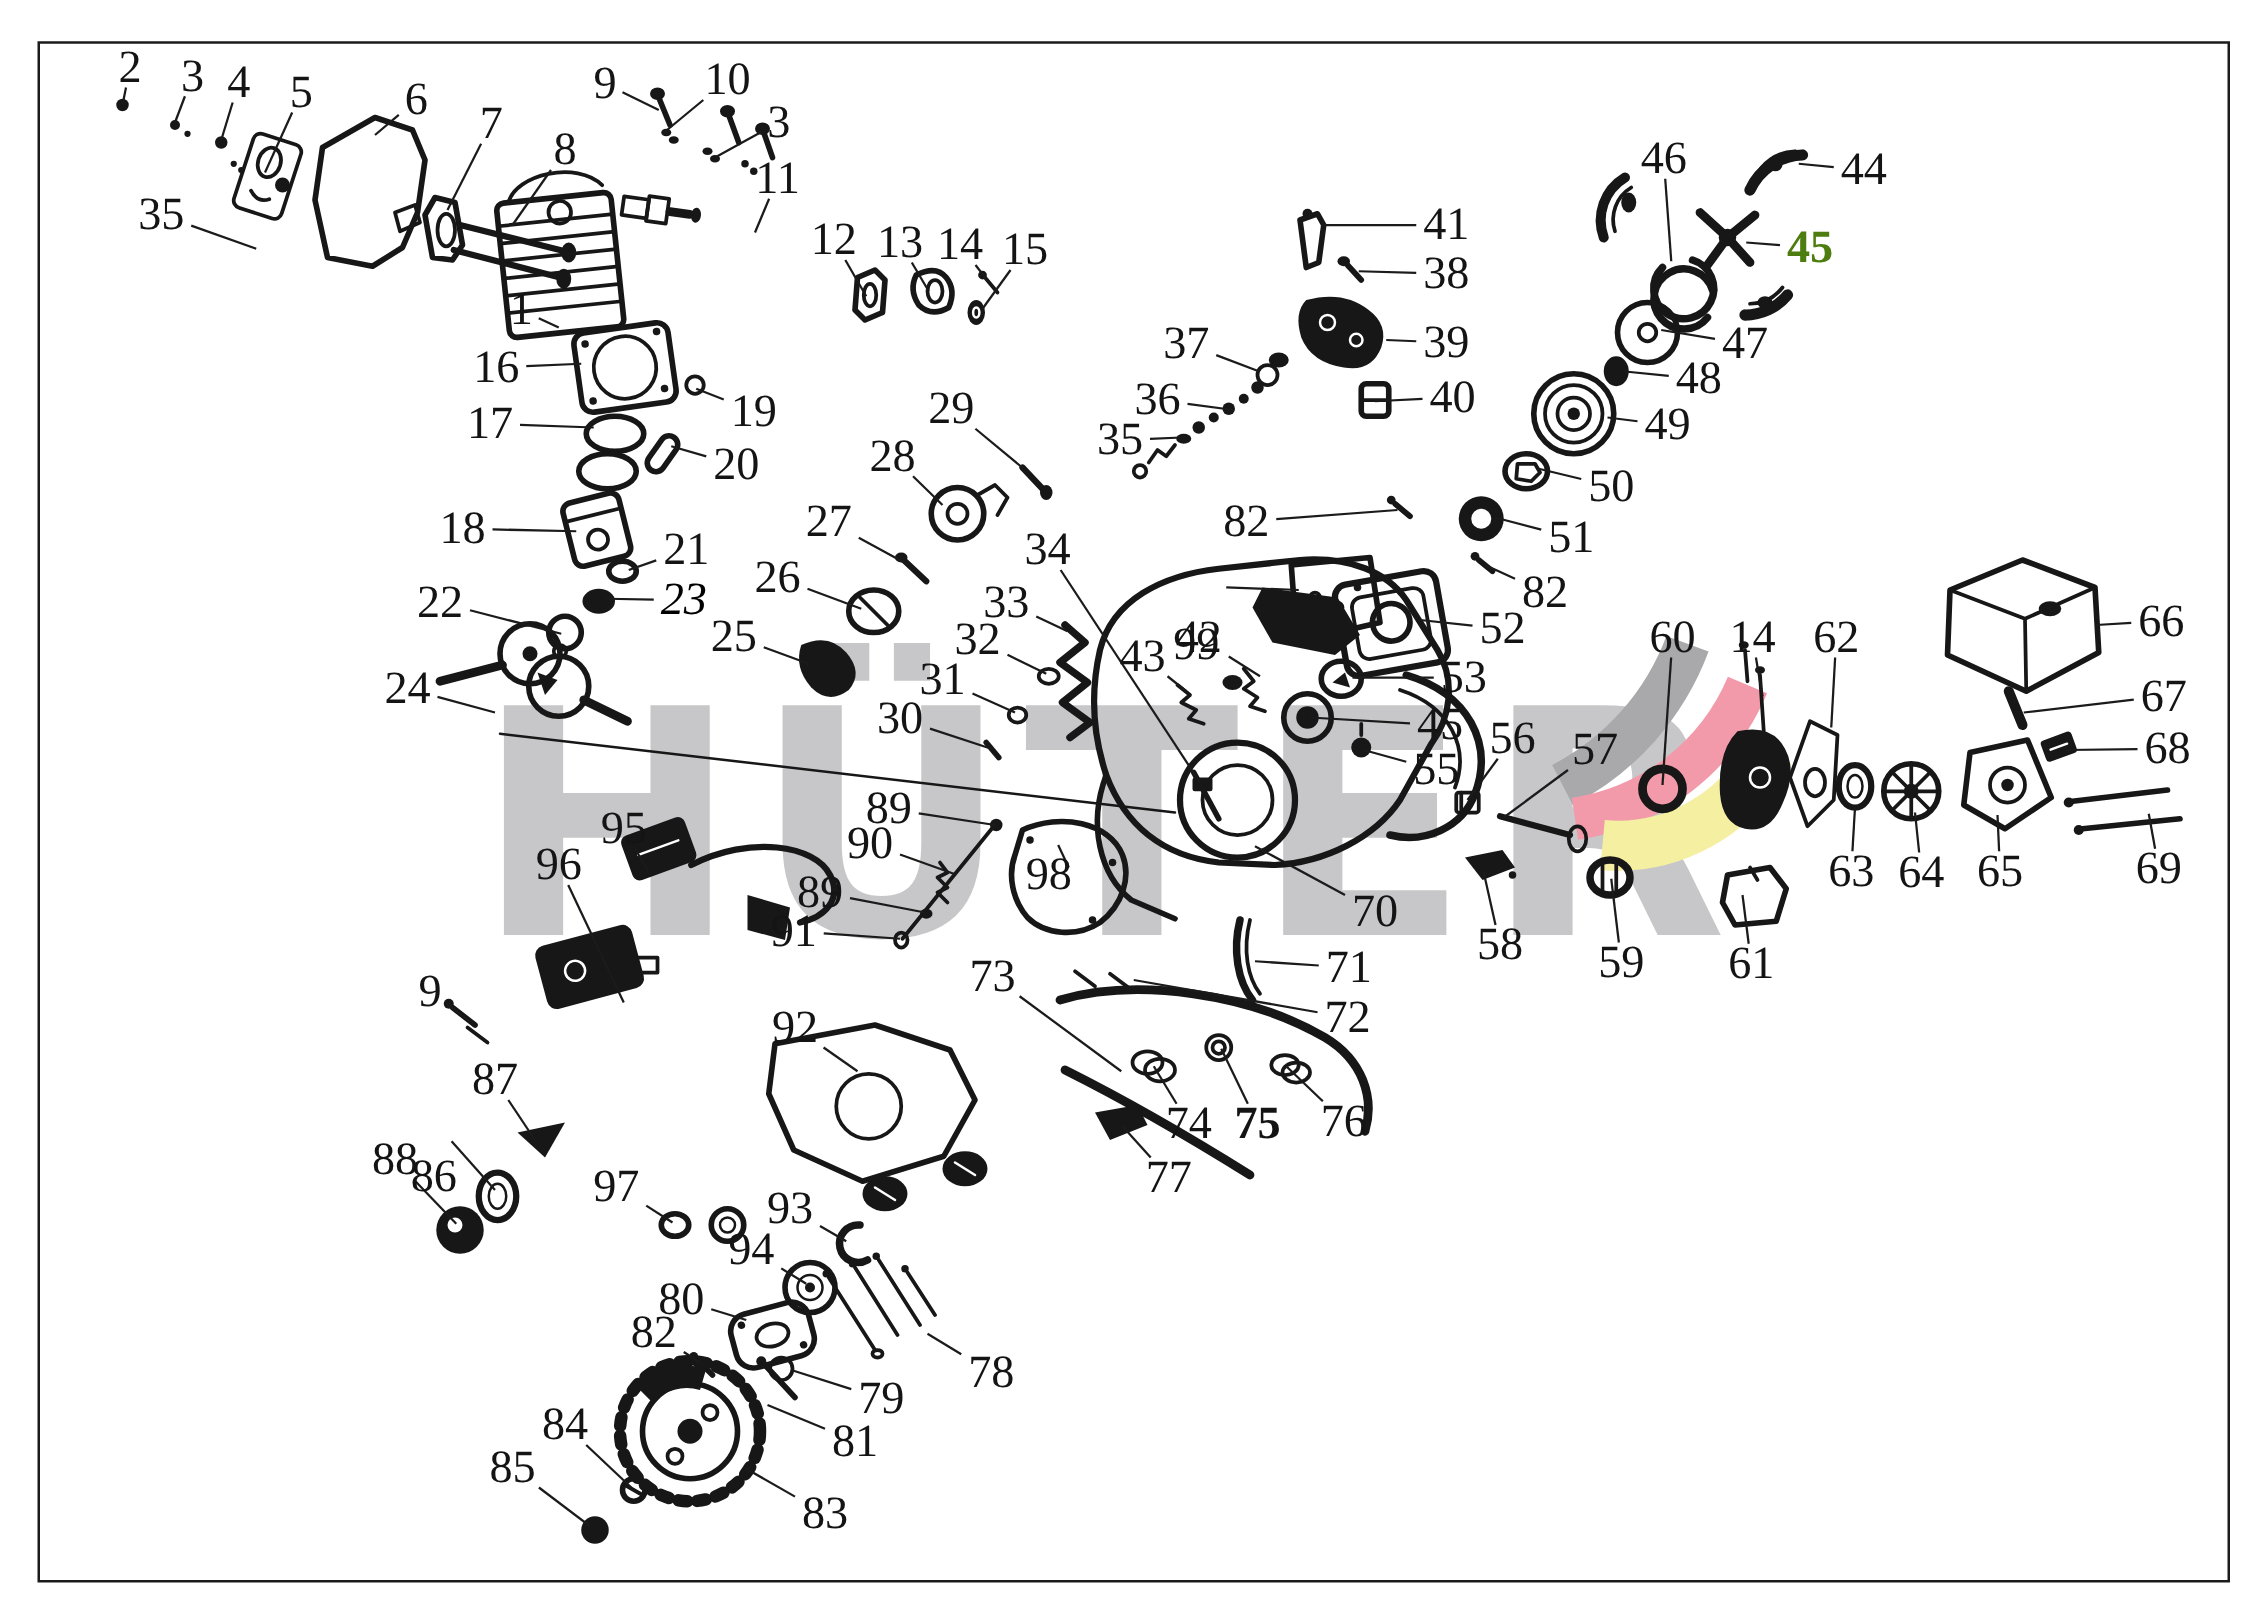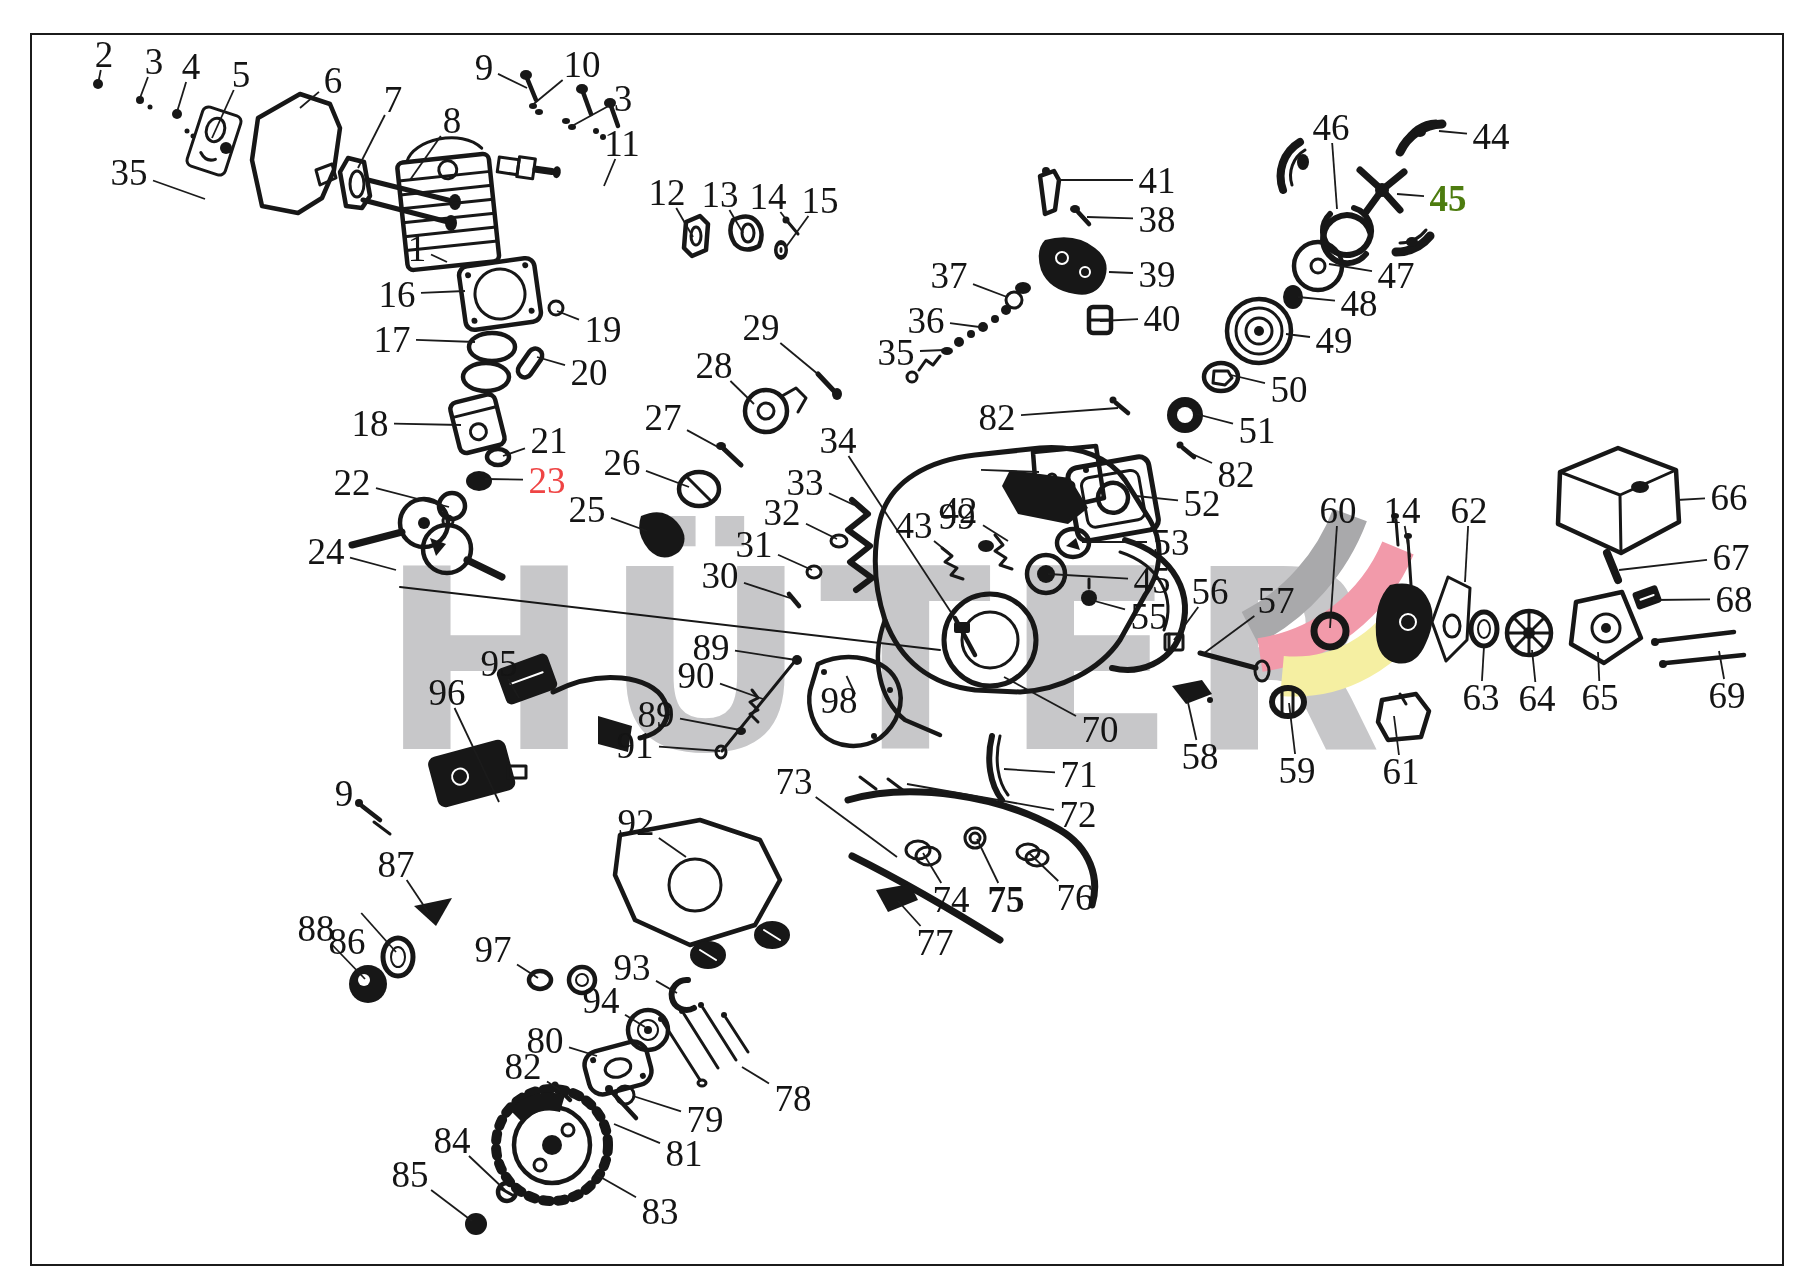--- a/index.html
+++ b/index.html
@@ -515,21 +515,21 @@
       <div class="lbl" style="left: 720px; top: 194px; color: rgb(20, 20, 20);">13</div>
       <div class="lbl" style="left: 768px; top: 196px; color: rgb(20, 20, 20);">14</div>
       <div class="lbl" style="left: 820px; top: 200px; color: rgb(20, 20, 20);">15</div>
       <div class="lbl" style="left: 417px; top: 248px; color: rgb(20, 20, 20);">1</div>
       <div class="lbl" style="left: 397px; top: 294px; color: rgb(20, 20, 20);">16</div>
       <div class="lbl" style="left: 392px; top: 339px; color: rgb(20, 20, 20);">17</div>
       <div class="lbl" style="left: 603px; top: 329px; color: rgb(20, 20, 20);">19</div>
       <div class="lbl" style="left: 589px; top: 372px; color: rgb(20, 20, 20);">20</div>
       <div class="lbl" style="left: 370px; top: 423px; color: rgb(20, 20, 20);">18</div>
       <div class="lbl" style="left: 549px; top: 440px; color: rgb(20, 20, 20);">21</div>
-      <div class="lbl" style="left: 547px; top: 480px; color: #ef4444;">23</div>
+      <div class="lbl" style="left: 547px; top: 480px; color: #000000; font-style: italic;">23</div>
       <div class="lbl" style="left: 352px; top: 482px; color: rgb(20, 20, 20);">22</div>
       <div class="lbl" style="left: 326px; top: 551px; color: rgb(20, 20, 20);">24</div>
       <div class="lbl" style="left: 587px; top: 509px; color: rgb(20, 20, 20);">25</div>
       <div class="lbl" style="left: 622px; top: 462px; color: rgb(20, 20, 20);">26</div>
       <div class="lbl" style="left: 663px; top: 417px; color: rgb(20, 20, 20);">27</div>
       <div class="lbl" style="left: 714px; top: 365px; color: rgb(20, 20, 20);">28</div>
       <div class="lbl" style="left: 761px; top: 327px; color: rgb(20, 20, 20);">29</div>
       <div class="lbl" style="left: 838px; top: 440px; color: rgb(20, 20, 20);">34</div>
       <div class="lbl" style="left: 805px; top: 482px; color: rgb(20, 20, 20);">33</div>
       <div class="lbl" style="left: 782px; top: 512px; color: rgb(20, 20, 20);">32</div>

